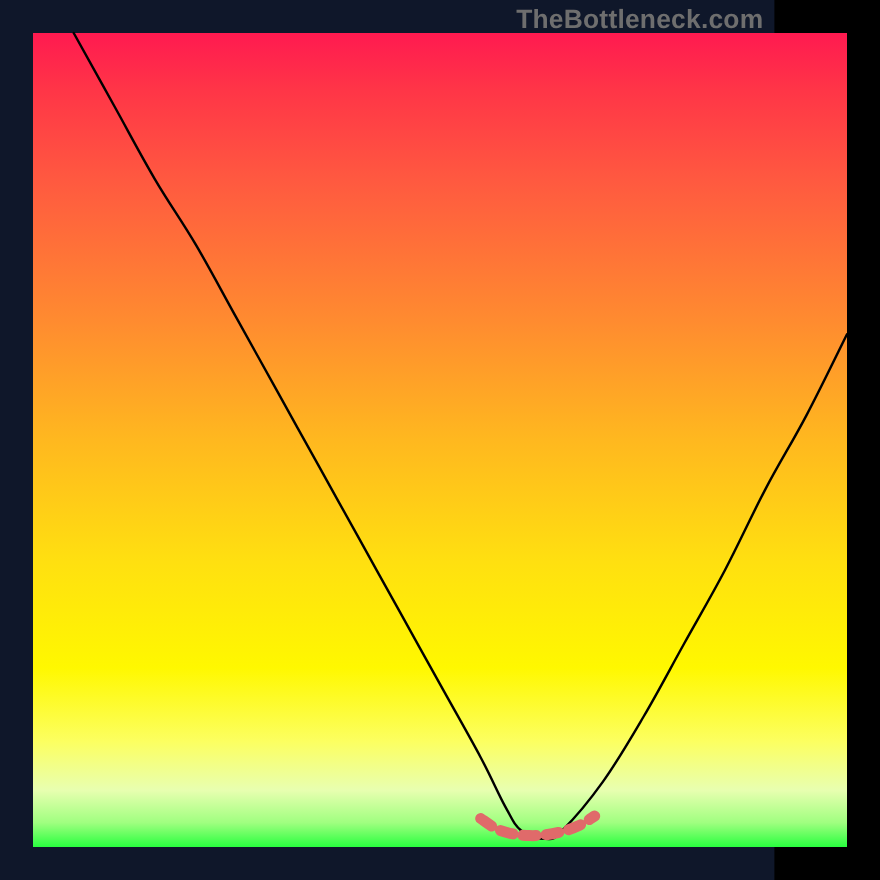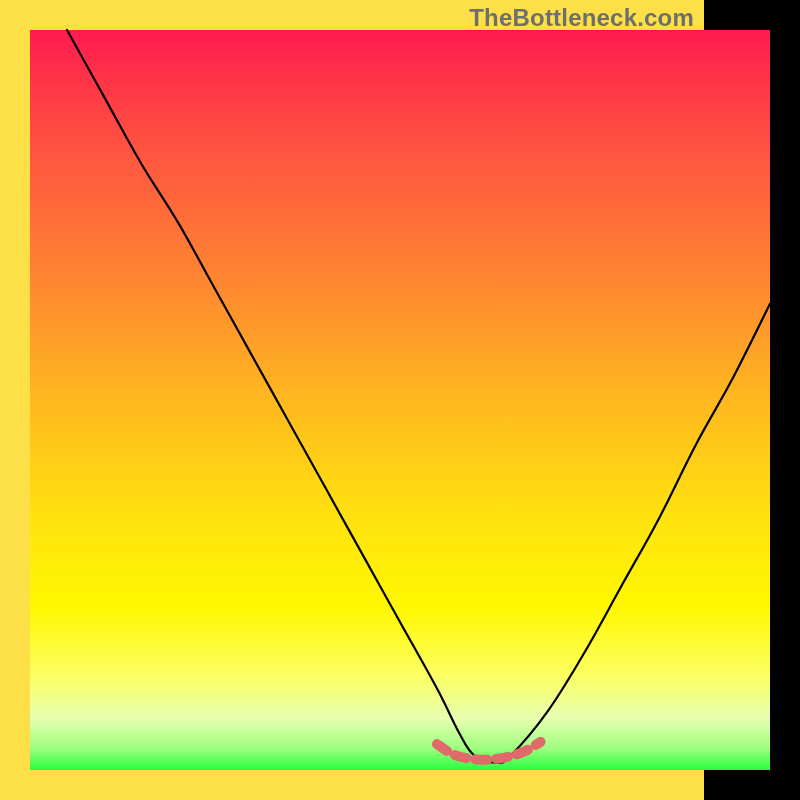--- a/index.html
+++ b/index.html
@@ -9,21 +9,21 @@
     height: 800px;
     background: #000;
     overflow: hidden;
   }
   .frame {
     position: absolute;
     left: 0;
     top: 0;
     width: 704px;
     height: 800px;
-    background: #fde047;
+    background: #0f172a;
   }
   .plot {
     position: absolute;
     left: 30px;
     top: 30px;
     width: 740px;
     height: 740px;
     background: linear-gradient(to bottom,
       #ff1a50 0%,
       #ff3547 7%,

